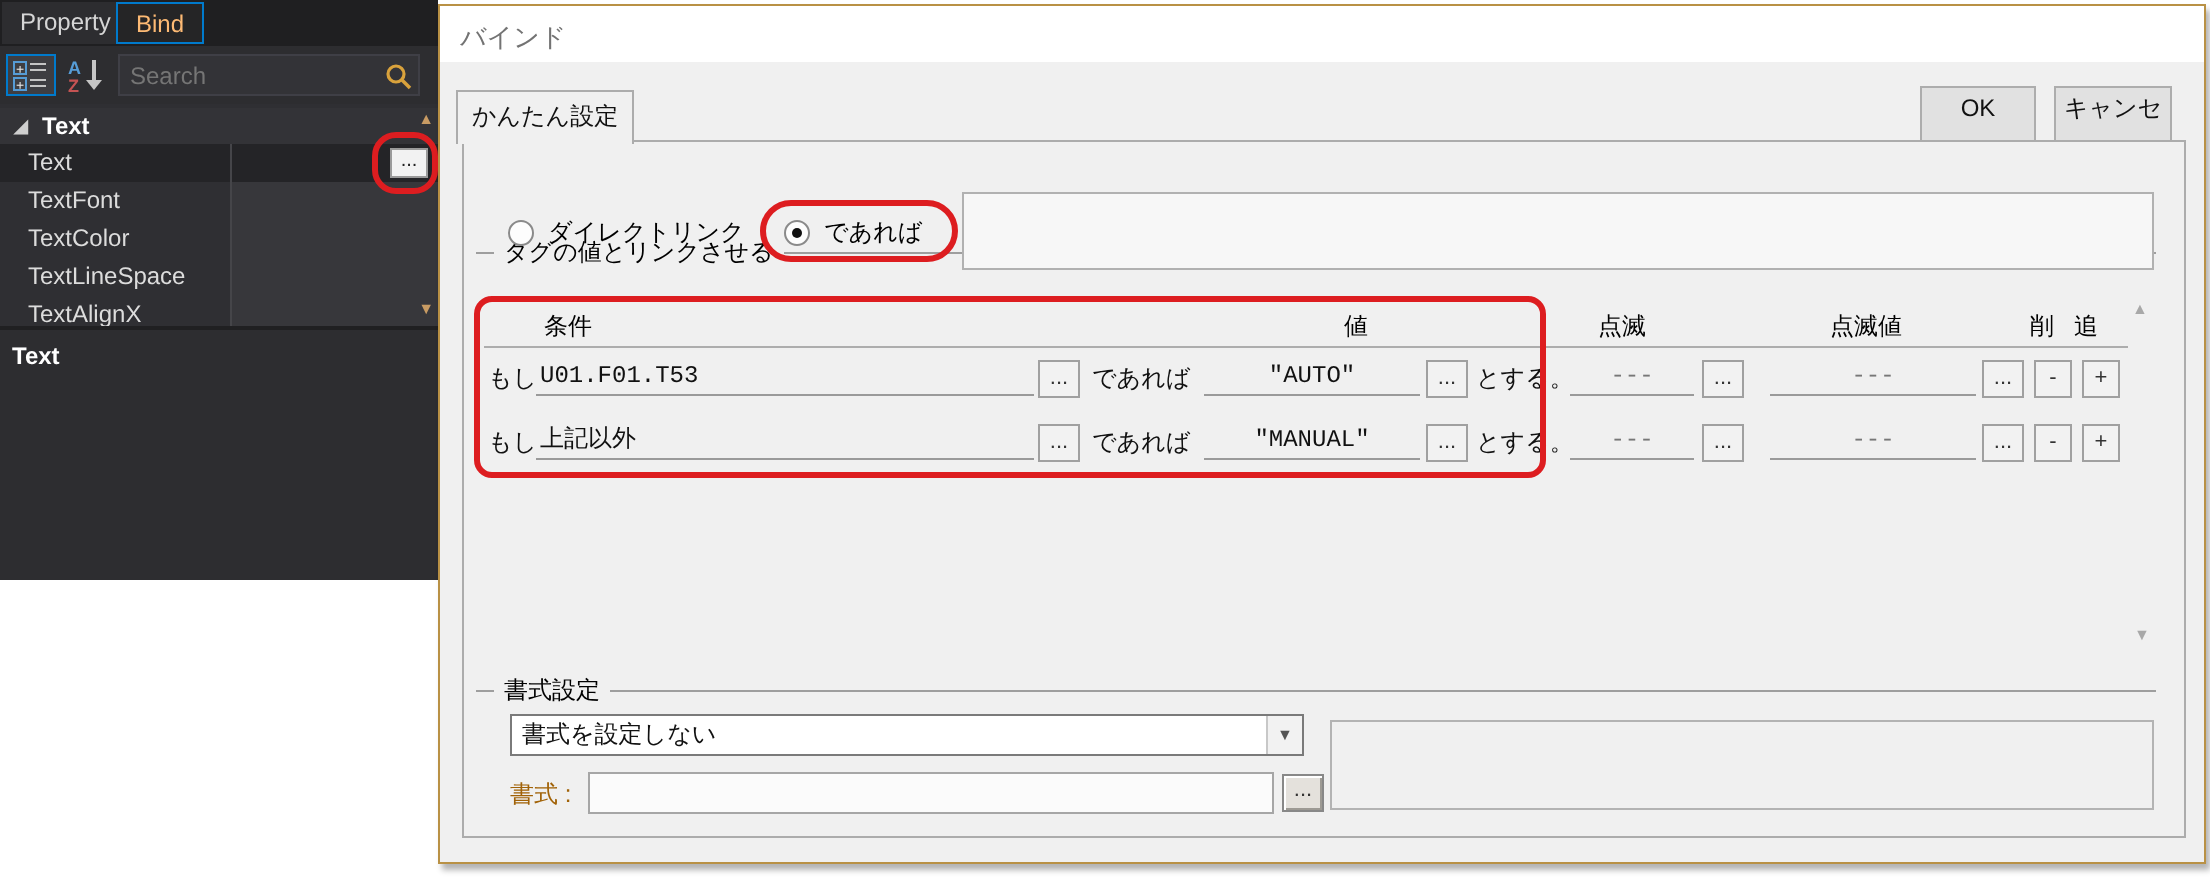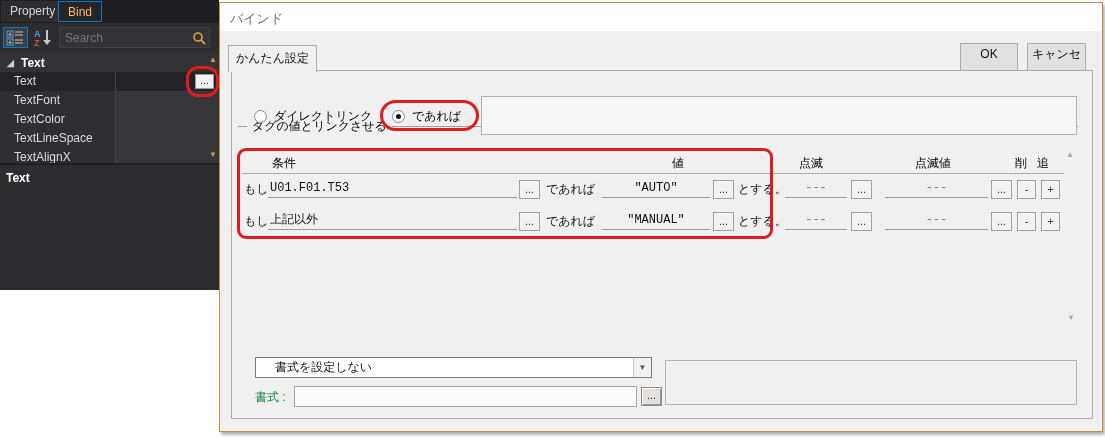--- a/index.html
+++ b/index.html
@@ -113,25 +113,25 @@
   .t-set { position:absolute; left:506px; top:3px; }
   .mini-btn { position:absolute; top:2px; width:21px; height:19px; background:#f2f2f2;
     border:1px solid #a0a0a0; color:#333; text-align:center; font-size:11px; line-height:16px; }
   .b-cond { left:287px; } .b-val { left:481px; } .b-blink { left:619px; } .b-blinkval { left:759px; }
   .b-minus { left:785px; width:19px; } .b-plus { left:809px; width:19px; }
 
   .scroll-ind { position:absolute; color:#a8a8a8; font-size:8px; line-height:8px; }
   .scroll-ind.up { left:834px; top:80px; } .scroll-ind.down { left:835px; top:243px; }
 
   .combo { position:absolute; left:23px; top:286px; width:397px; height:21px;
-    background:#ffffff; border:1px solid #7a7a7a; line-height:19px; padding-left:19px; }
+    background:#ffffff; border:1px solid #7a7a7a; line-height:19px; padding-left:5px; }
   .combo-arrow { position:absolute; right:0; top:0; width:18px; height:19px;
     border-left:1px solid #c8c8c8; background:#f2f2f2; color:#555;
     font-size:8px; line-height:19px; text-align:center; }
-  .fmt-label { position:absolute; left:23px; top:318px; color:#15803d; }
+  .fmt-label { position:absolute; left:23px; top:318px; color:#a16207; }
   .fmt-box { position:absolute; left:62px; top:315px; width:343px; height:21px;
     background:#fbfbfb; border:1px solid #a6a6a6; }
   .fmt-browse { position:absolute; left:409px; top:316px; width:21px; height:19px;
     background:#e4e1dc; border:1px solid #888;
     box-shadow:inset 1px 1px 0 #ffffff, inset -1px -1px 0 #9d9a94;
     color:#333; text-align:center; font-size:11px; line-height:15px; }
   .preview-box { position:absolute; left:433px; top:289px; width:412px; height:45px;
     border:1px solid #b3b3b3; background:#f0f0f0; }
 </style>
 </head>
@@ -279,20 +279,25 @@
       <span class="mini-btn b-blink">...</span>
       <span class="ufield f-blinkval">---</span>
       <span class="mini-btn b-blinkval">...</span>
       <span class="mini-btn b-minus">-</span>
       <span class="mini-btn b-plus">+</span>
     </div>
 
     <span class="scroll-ind up">▲</span>
     <span class="scroll-ind down">▼</span>
 
+    <div class="grp-head g2">
+      <span class="grp-dash"></span>
+      <span class="grp-label">書式設定</span>
+      <span class="grp-line"></span>
+    </div>
 
     <div class="combo">
       <span>書式を設定しない</span>
       <span class="combo-arrow">▼</span>
     </div>
 
     <span class="fmt-label">書式 :</span>
     <div class="fmt-box"></div>
     <span class="fmt-browse">...</span>
 

